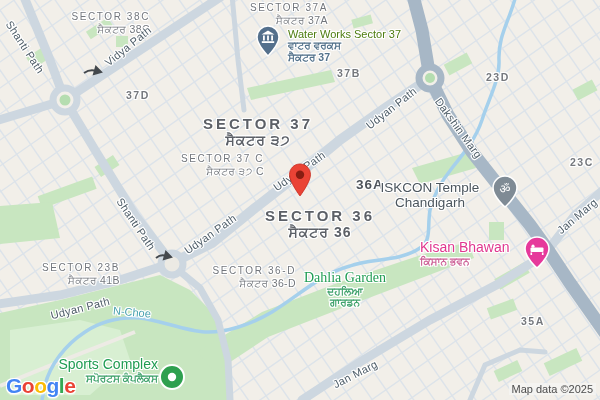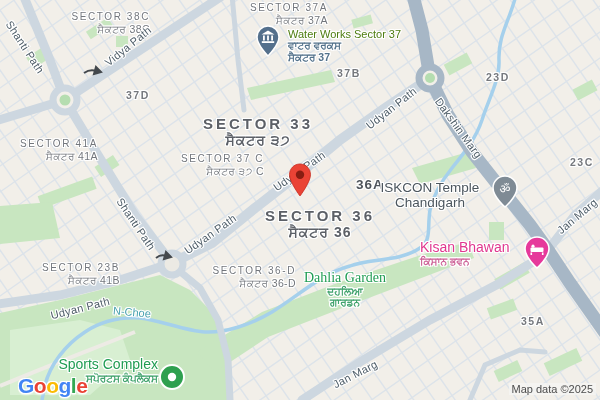--- a/index.html
+++ b/index.html
@@ -24,21 +24,21 @@
   .poi .s-slate{font-size:10.5px;font-weight:700;color:#53728b;}
   .poi .t-gray{font-size:13.5px;color:#4c565e;}
   .poi .t-green{font-size:14px;color:#1f9c52;}
   .poi .s-green{font-size:10.5px;font-weight:700;color:#41a36d;}
   .poi .t-pink{font-size:14px;color:#e0378f;}
   .poi .s-pink{font-size:10.5px;font-weight:700;color:#cd6297;}
   .pin{position:absolute;}
   .logo{position:absolute;left:6px;top:374px;font-size:21px;font-weight:700;
         letter-spacing:-0.5px;
         text-shadow:-1px -1px 0 #fff,1px -1px 0 #fff,-1px 1px 0 #fff,1px 1px 0 #fff,
-                    0 2px 2px rgba(255,255,255,.8);margin-left:12px;}
+                    0 2px 2px rgba(255,255,255,.8);}
   .lg1,.lg4{color:#4285F4}.lg2,.lg6{color:#EA4335}.lg3{color:#FBBC05}.lg5{color:#34A853}
   .attrib{position:absolute;right:4px;top:383px;font-size:11px;color:#4c4c4c;
           background:rgba(245,245,243,.75);padding:0 3px;}
 </style>
 </head>
 <body>
 
 <div id="map">
 
   <svg class="base" width="600" height="400" viewBox="0 0 600 400">
@@ -204,30 +204,26 @@
 
   <div class="lbl sector-sm" style="left:52px;top:10px;width:98px;">
     <div>SECTOR 38C</div>
       <div class="pa">ਸੈਕਟਰ 38C</div>
   </div>
   <div class="lbl sector-sm" style="left:233px;top:1px;width:95px;">
     <div>SECTOR 37A</div>
       <div class="pa">ਸੈਕਟਰ 37A</div>
   </div>
   <div class="lbl sector-lg" style="left:194px;top:115px;width:128px;">
-    <div>SECTOR 33</div>
+    <div>SECTOR 37</div>
       <div class="pa">ਸੈਕਟਰ ੩੭</div>
   </div>
   <div class="lbl sector-sm" style="left:168px;top:152px;width:96px;">
     <div>SECTOR 37 C</div>
       <div class="pa">ਸੈਕਟਰ ੩੭ C</div>
-  </div>
-  <div class="lbl sector-sm" style="left:8px;top:137px;width:90px;">
-    <div>SECTOR 41A</div>
-      <div class="pa">ਸੈਕਟਰ 41A</div>
   </div>
   <div class="lbl sector-sm" style="left:28px;top:261px;width:92px;">
     <div>SECTOR 23B</div>
       <div class="pa">ਸੈਕਟਰ 41B</div>
   </div>
   <div class="lbl sector-lg" style="left:258px;top:207px;width:124px;">
     <div>SECTOR 36</div>
       <div class="pa">ਸੈਕਟਰ 36</div>
   </div>
   <div class="lbl sector-sm" style="left:196px;top:264px;width:100px;">

